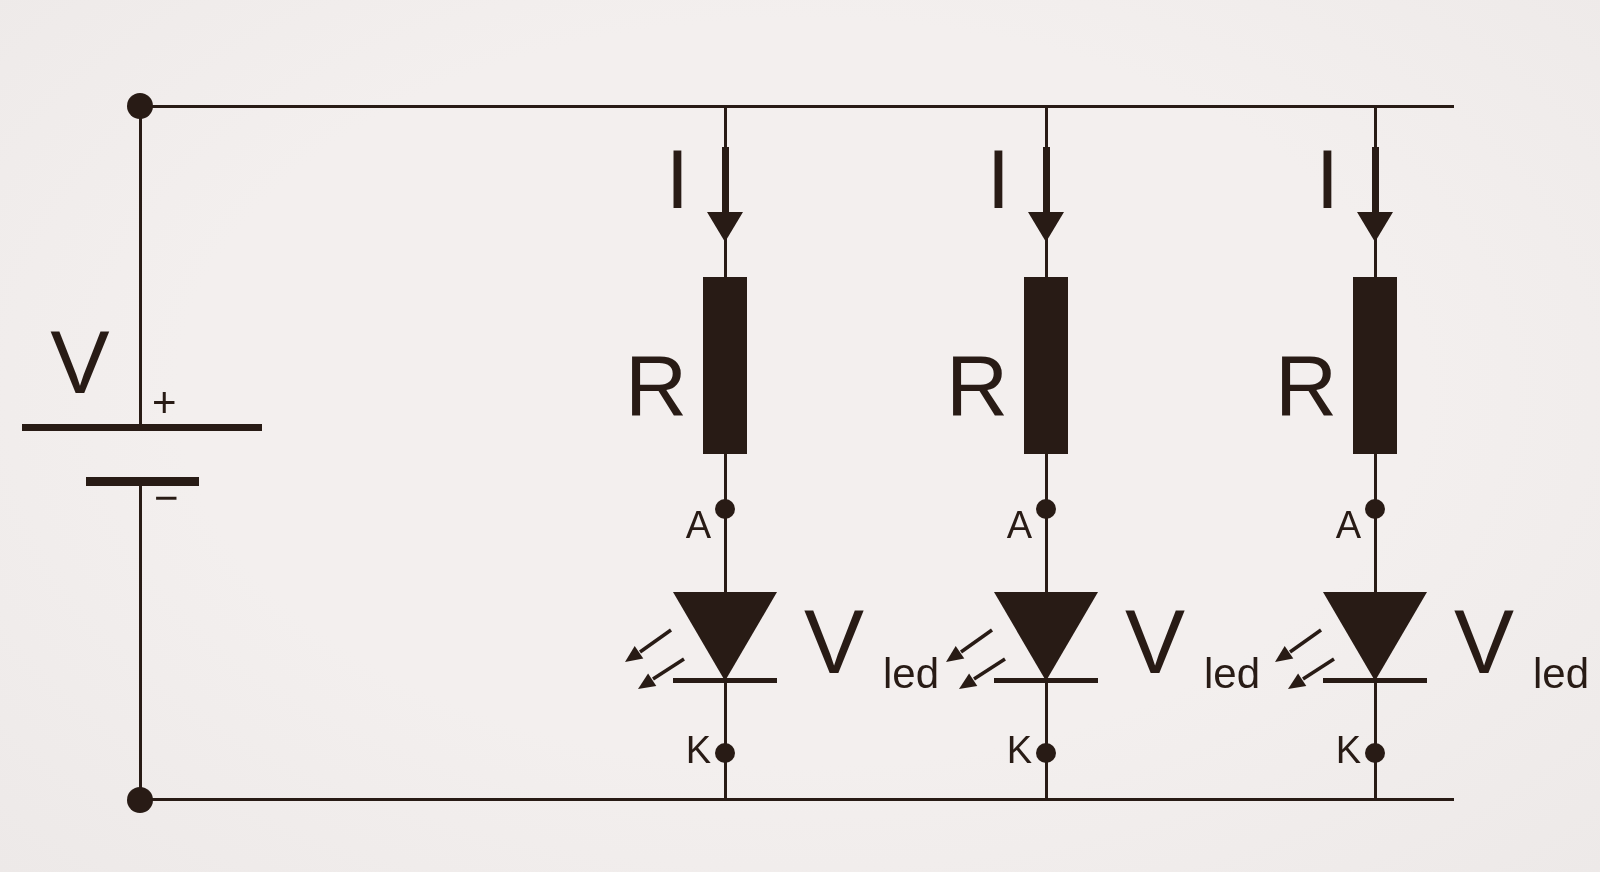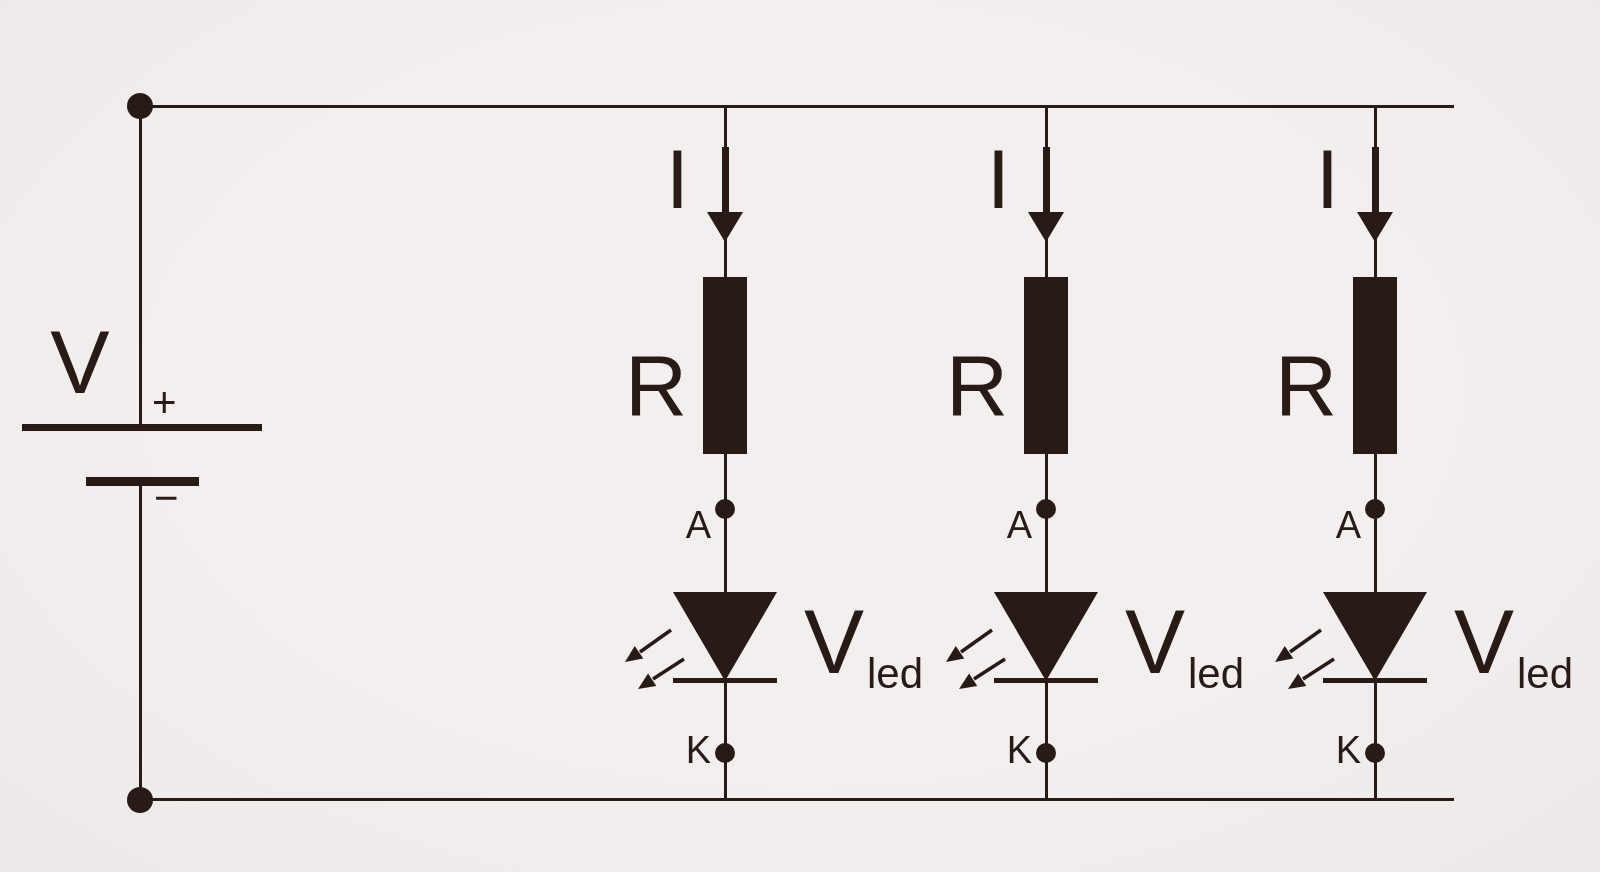--- a/index.html
+++ b/index.html
@@ -66,21 +66,21 @@
     position: absolute; left: -52px; top: 592px;
     width: 0; height: 0;
     border-left: 52px solid transparent;
     border-right: 52px solid transparent;
     border-top: 89px solid var(--ink);
   }
   .led-bar { position: absolute; left: -52px; top: 678px; width: 104px; height: 5px; background: var(--ink); }
   .light-arrows { position: absolute; left: -112px; top: 612px; }
 
   .vled { left: 79px; top: 597px; font-size: 90px; }
-  .vled .sub { font-size: 42px; position: relative; top: 15px; margin-left: 3px; }
+  .vled .sub { font-size: 42px; position: relative; top: 15px; margin-left: 19px; }
 </style>
 </head>
 <body>
 
 <div class="canvas">
 
   <div class="wire h" style="left:140px; top:105px; width:1314px"></div>
   <div class="wire h" style="left:140px; top:798px; width:1314px"></div>
 
   <div>

